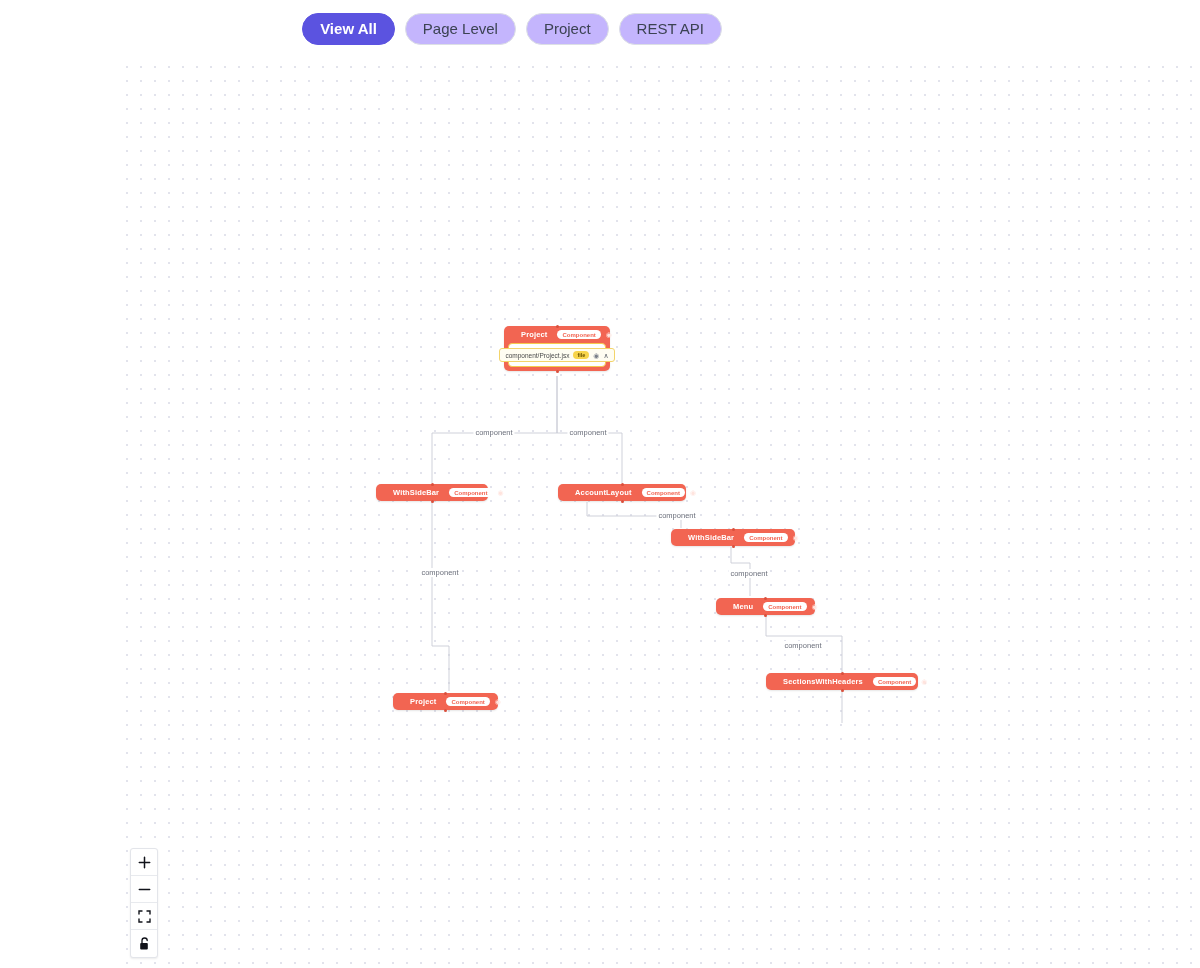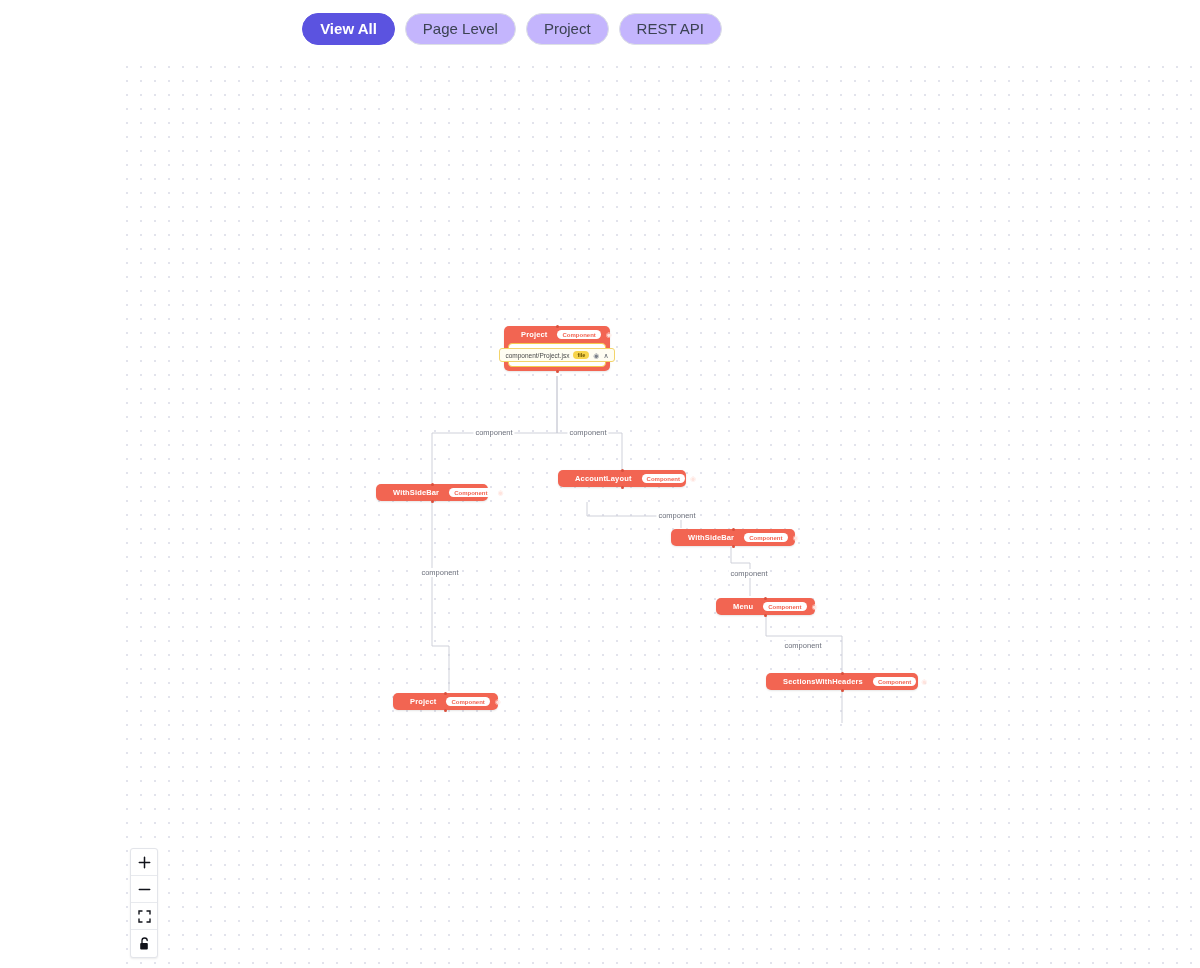--- a/index.html
+++ b/index.html
@@ -223,21 +223,21 @@
     <div class="node-head">
       <span class="node-title">WithSideBar</span>
       <span class="spacer"></span>
       <span class="badge">Component</span>
       <span class="ico">◉</span>
       <span class="chev">∧</span>
     </div>
     <span class="handle bot"></span>
   </div>
 
-  <div class="node" style="left:440px; top:412px; width:128px;">
+  <div class="node" style="left:440px; top:426px; width:128px;">
     <span class="handle top"></span>
     <div class="node-head">
       <span class="node-title">AccountLayout</span>
       <span class="spacer"></span>
       <span class="badge">Component</span>
       <span class="ico">◉</span>
       <span class="chev">∧</span>
     </div>
     <span class="handle bot"></span>
   </div>

